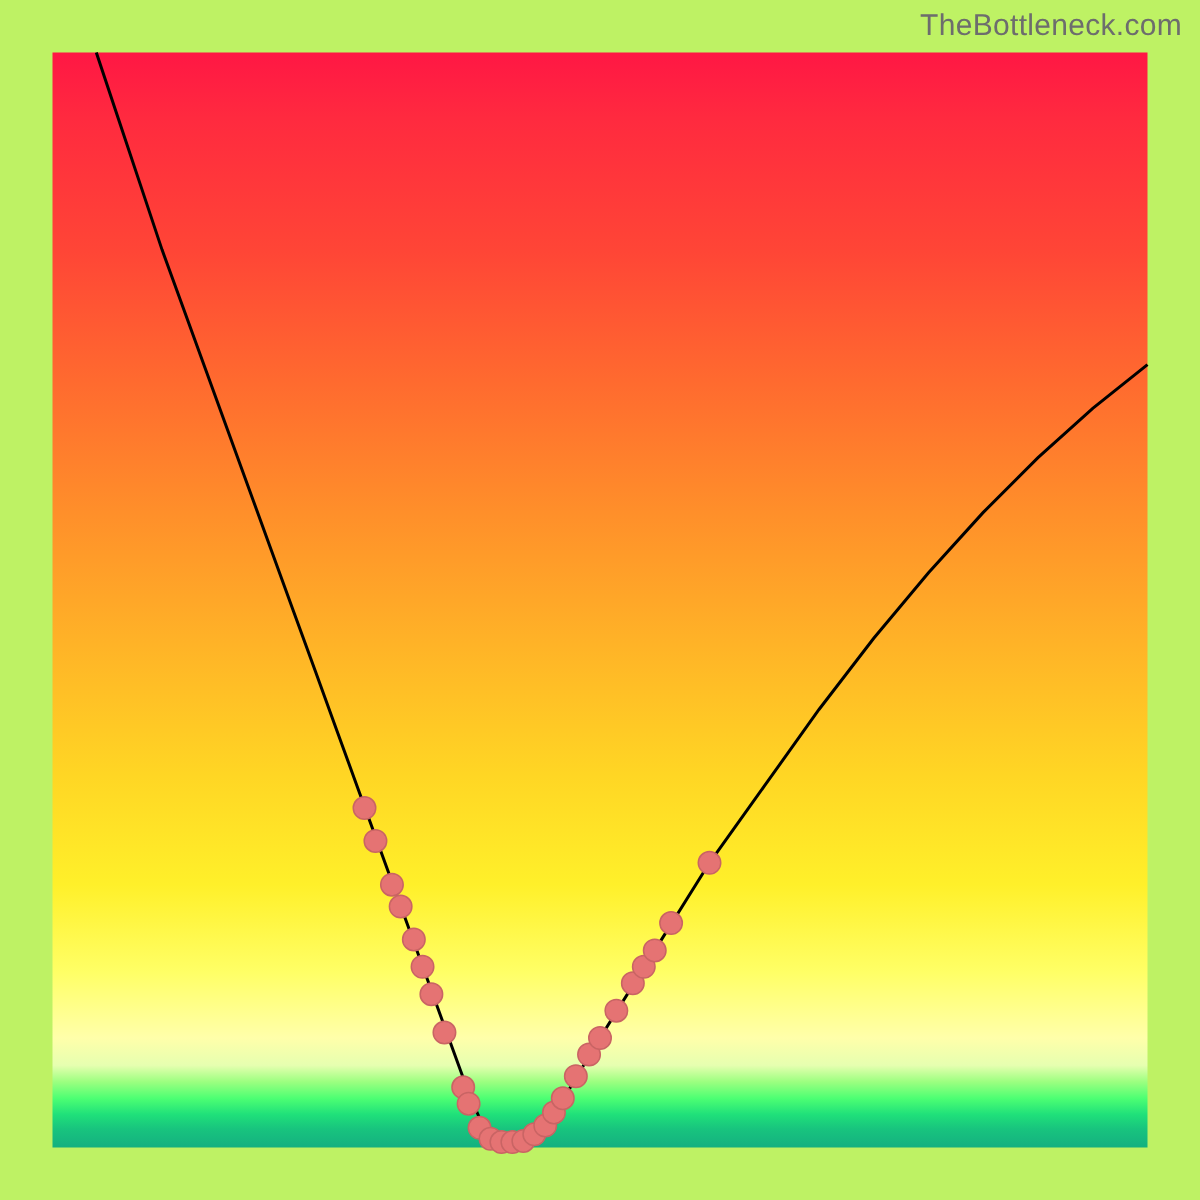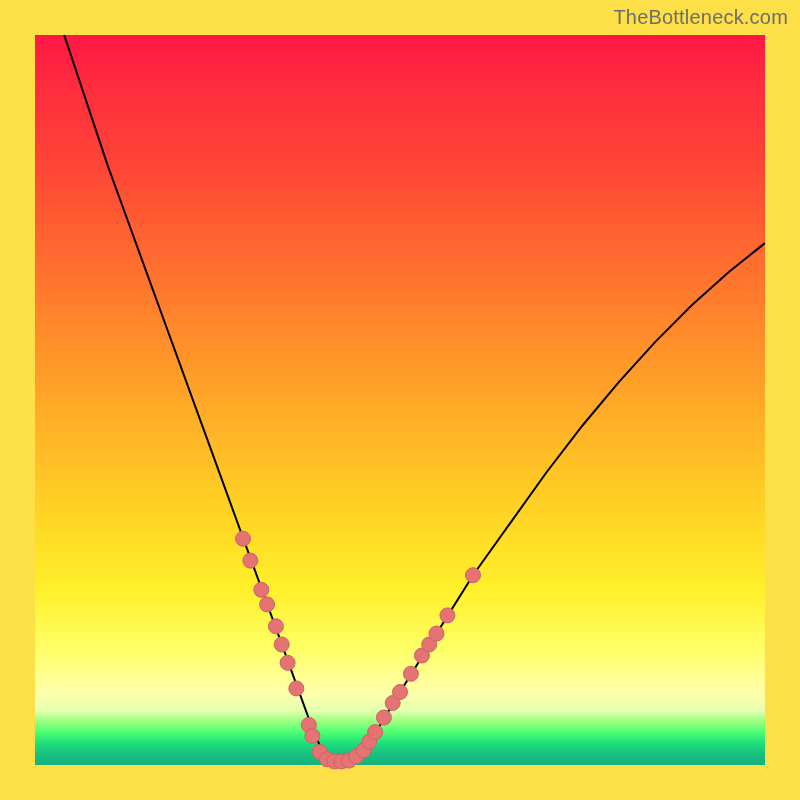--- a/index.html
+++ b/index.html
@@ -10,21 +10,21 @@
     background: #000;
     font-family: Arial, Helvetica, sans-serif;
     overflow: hidden;
   }
   .frame {
     position: absolute;
     left: 0;
     top: 0;
     width: 800px;
     height: 800px;
-    background: #fde047;
+    background: #bef264;
   }
   .plot {
     position: absolute;
     left: 35px;
     top: 35px;
     width: 730px;
     height: 730px;
     
     background: linear-gradient(
       to bottom,

